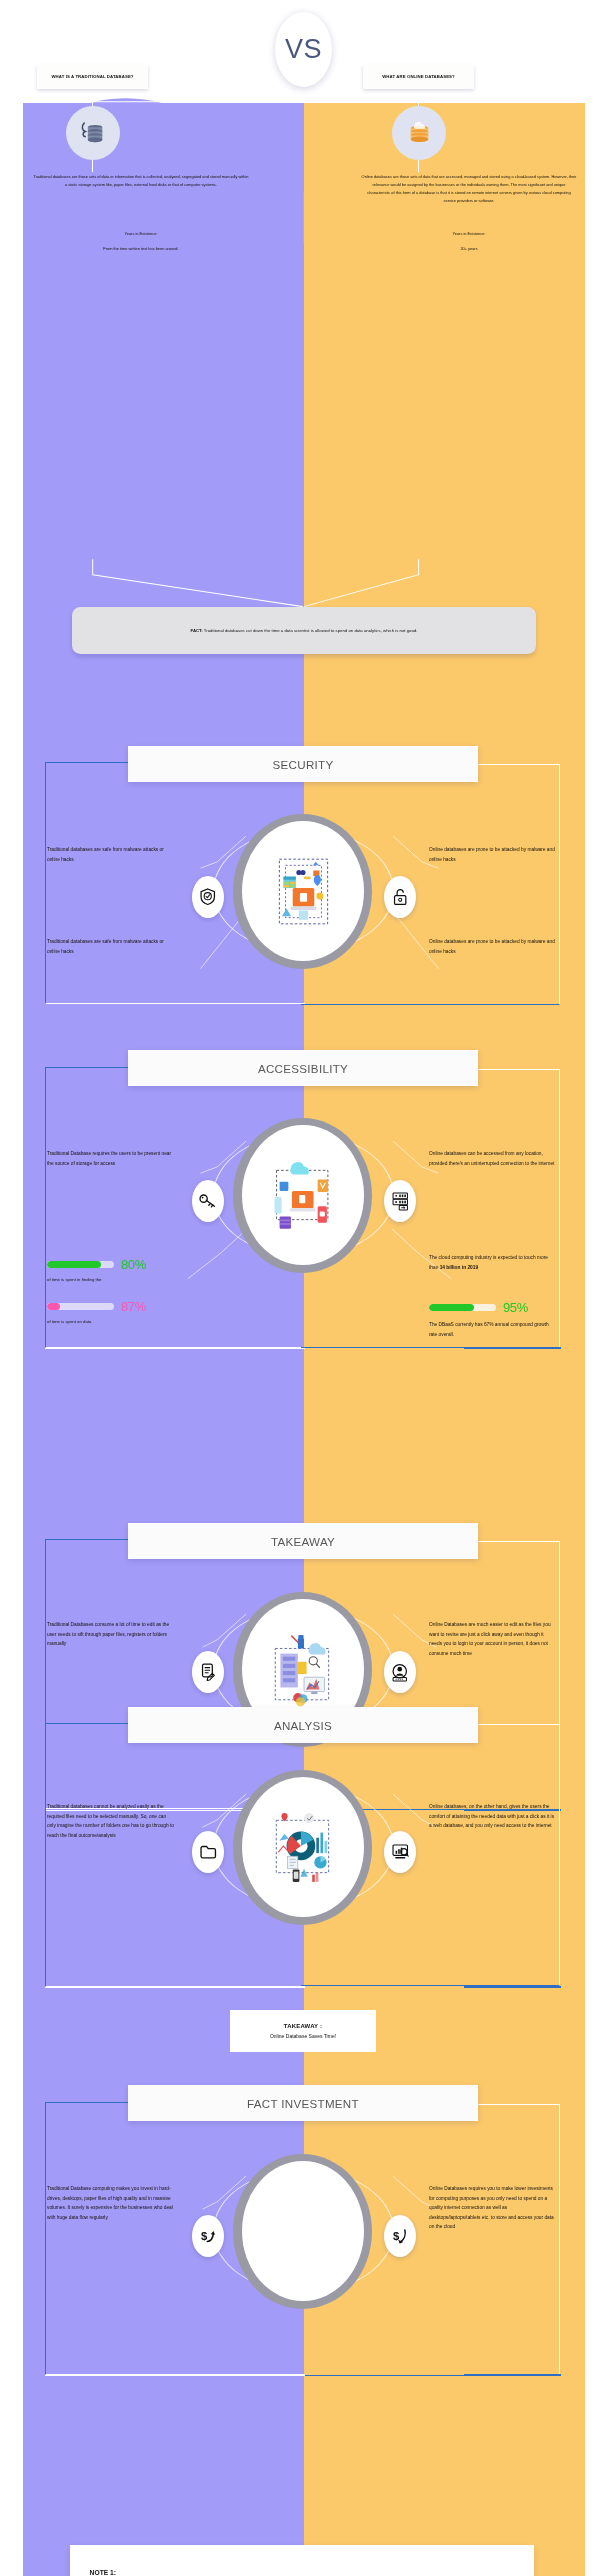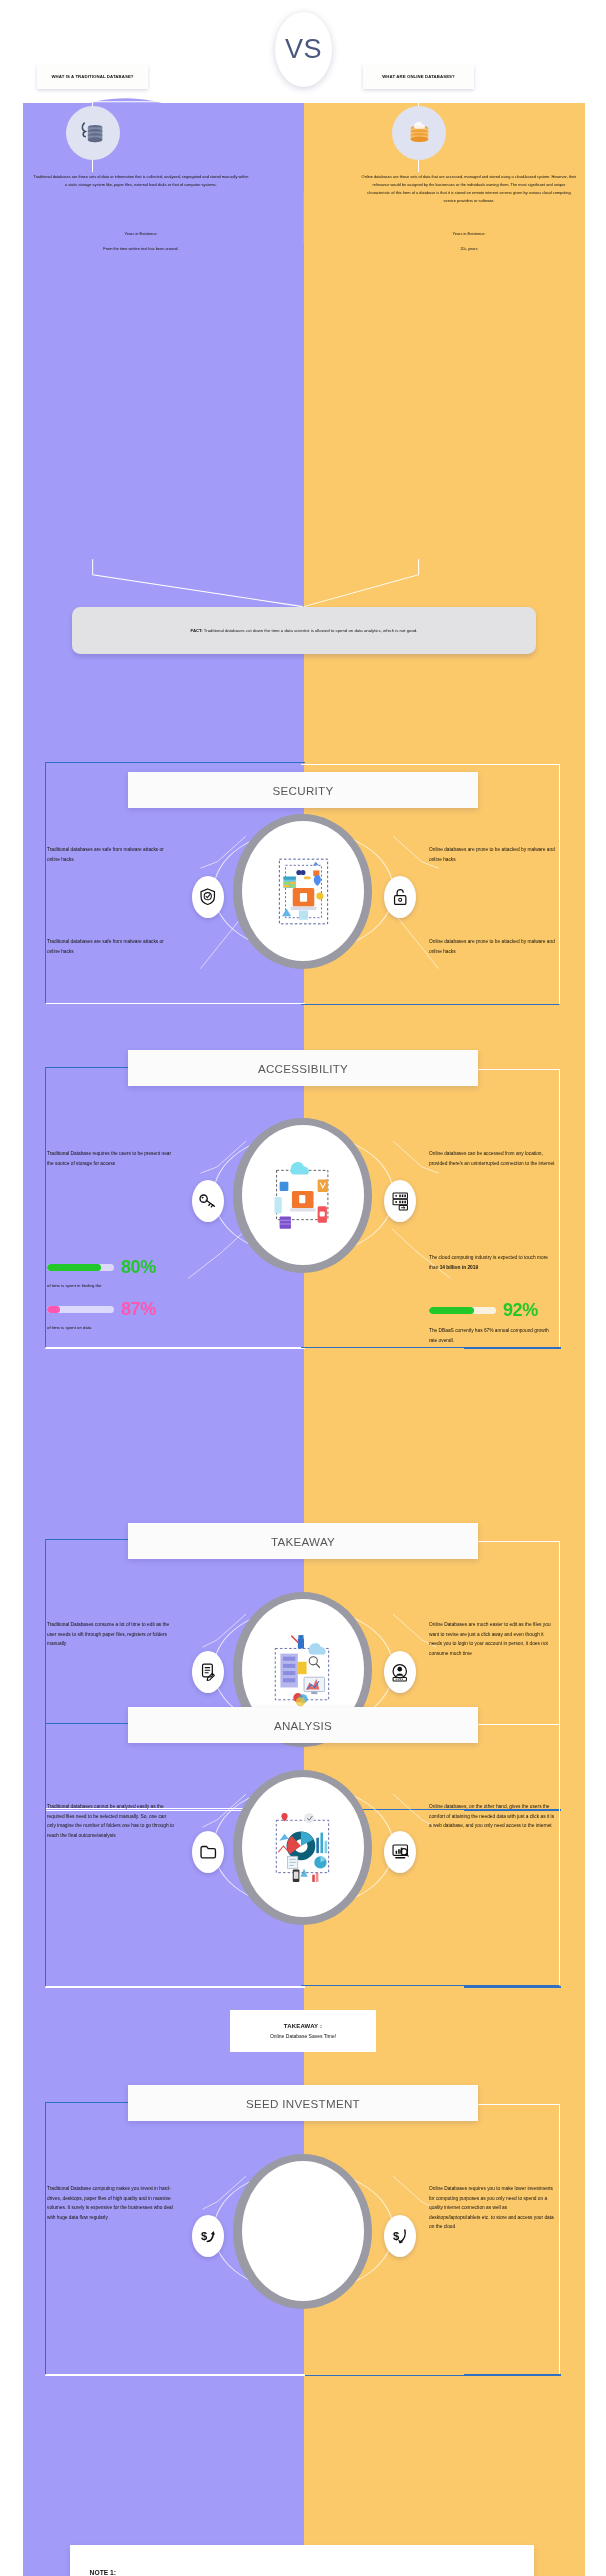--- a/index.html
+++ b/index.html
@@ -180,21 +180,21 @@
   .stat-bar {
     position: relative; width: 67px; height: 6.7px;
     border-radius: 3.6px; overflow: hidden;
     background: #ddd9fb;
     display: inline-block; vertical-align: middle;
   }
   .stat-bar.light { background: #faf2e0; }
   .stat-fill { position: absolute; left: 0; top: 0; height: 100%; border-radius: 3.6px; }
   .stat-pct {
     display: inline-block; vertical-align: middle;
-    margin-left: 4.6px; font-size: 18px; font-weight: 700; letter-spacing: -0.3px;
+    margin-left: 4.6px; font-size: 13px; font-weight: 400; letter-spacing: -0.3px;
   }
   .stat-caption { margin-top: 4.1px; font-size: 4.3px; color: #16130e; line-height: 1.7; }
 
   .stat-note {
     position: absolute; width: 129px;
     font-size: 4.8px; line-height: 2.0; color: #16130e; z-index: 25;
   }
   .stat-note b { font-weight: 700; }
 
   
@@ -297,21 +297,21 @@
 
 <div id="fact-box">
   <p>
     <b>FACT:</b><span> Traditional databases cut down the time a data scientist is allowed to spend on data analytics, which is not good.</span>
   </p>
 </div>
 
 <div class="sec-frame-left" style="left:45px;  top:762px; width:260px; height:242px;"></div>
 <div class="sec-frame-right" style="left:301px; top:764px; width:259px; height:241px;"></div>
 
-<div class="sec-title-plate" style="top:772px;">
+<div class="sec-title-plate" style="top:746px;">
   <span>SECURITY</span>
 </div>
 
 <div class="sec-oval-halo" style="top:829px;"></div>
 <div class="sec-oval-outer" style="top:814px;"></div>
 <div class="sec-oval-inner" style="top:821px;">
   <svg width="67" height="77" viewBox="0 0 130 150">
     <rect x="18" y="12" width="94" height="126" fill="none" stroke="#2d3a8c" stroke-width="1.6" stroke-dasharray="5 4"></rect>
     <rect x="30" y="24" width="70" height="102" fill="none" stroke="#2d3a8c" stroke-width="1.4" stroke-dasharray="4 4"></rect>
     <rect x="44" y="68" width="42" height="36" rx="3" fill="#f2762c"></rect>
@@ -452,21 +452,21 @@
   <div class="stat-caption">of time is spent on data</div>
 </div>
 
 <div class="stat-note" style="left:429px; top:1253px;">
   <span>The cloud computing industry is expected to touch more than </span><b>14 billion in 2019</b>
 </div>
 <div class="stat-row" style="left:429px; top:1300px;">
   <div class="stat-bar light">
     <div class="stat-fill" id="stat-fill-2" style="width: 67%; background: rgb(34, 199, 42);"></div>
   </div>
-  <span class="stat-pct" id="stat-pct-2" style="color: rgb(34, 199, 42);">92%</span>
+  <span class="stat-pct" id="stat-pct-2" style="color: rgb(34, 199, 42);">95%</span>
   <div class="stat-caption" style="width:129px;line-height:2.0;font-size:4.8px;margin-top:5.2px;">The DBaaS currently has 67% annual compound growth rate overall.</div>
 </div>
 
 <div class="sec-underline-left" style="left:45px;  top:1348px; width:260px;"></div>
 <div class="sec-underline-right" style="left:464px; top:1347px; width:97px;"></div>
 
 <div class="sec-frame-left" style="left:45px;  top:1539px; width:260px; height:270px;"></div>
 <div class="sec-frame-right" style="left:301px; top:1541px; width:259px; height:269px;"></div>
 
 <div class="sec-title-plate" style="top:1523px;">
@@ -601,21 +601,21 @@
 
 <div id="takeaway-box">
   <div class="tk-title">TAKEAWAY :</div>
   <div class="tk-sub">Online Database Saves Time!</div>
 </div>
 
 <div class="sec-frame-left" style="left:45px;  top:2102px; width:260px; height:273px;"></div>
 <div class="sec-frame-right" style="left:301px; top:2104px; width:259px; height:272px;"></div>
 
 <div class="sec-title-plate" style="top:2085px;">
-  <span>SEED INVESTMENT</span>
+  <span>FACT INVESTMENT</span>
 </div>
 
 <div class="sec-oval-halo" style="top:2169px;"></div>
 <div class="sec-oval-outer" style="top:2154px;"></div>
 <div class="sec-oval-inner" style="top:2161px;"></div>
 
 <div class="sec-badge sec-badge-left" style="top:2215px;">
   <svg width="15.5" height="17.5" viewBox="0 0 30 34">
     <text x="2" y="26" font-family="Liberation Sans, sans-serif" font-size="22" font-weight="700" fill="#111">$</text>
     <path d="M14,28 C20,28 25,22 26,12" stroke="#111" stroke-width="3" fill="none" stroke-linecap="round"></path>

